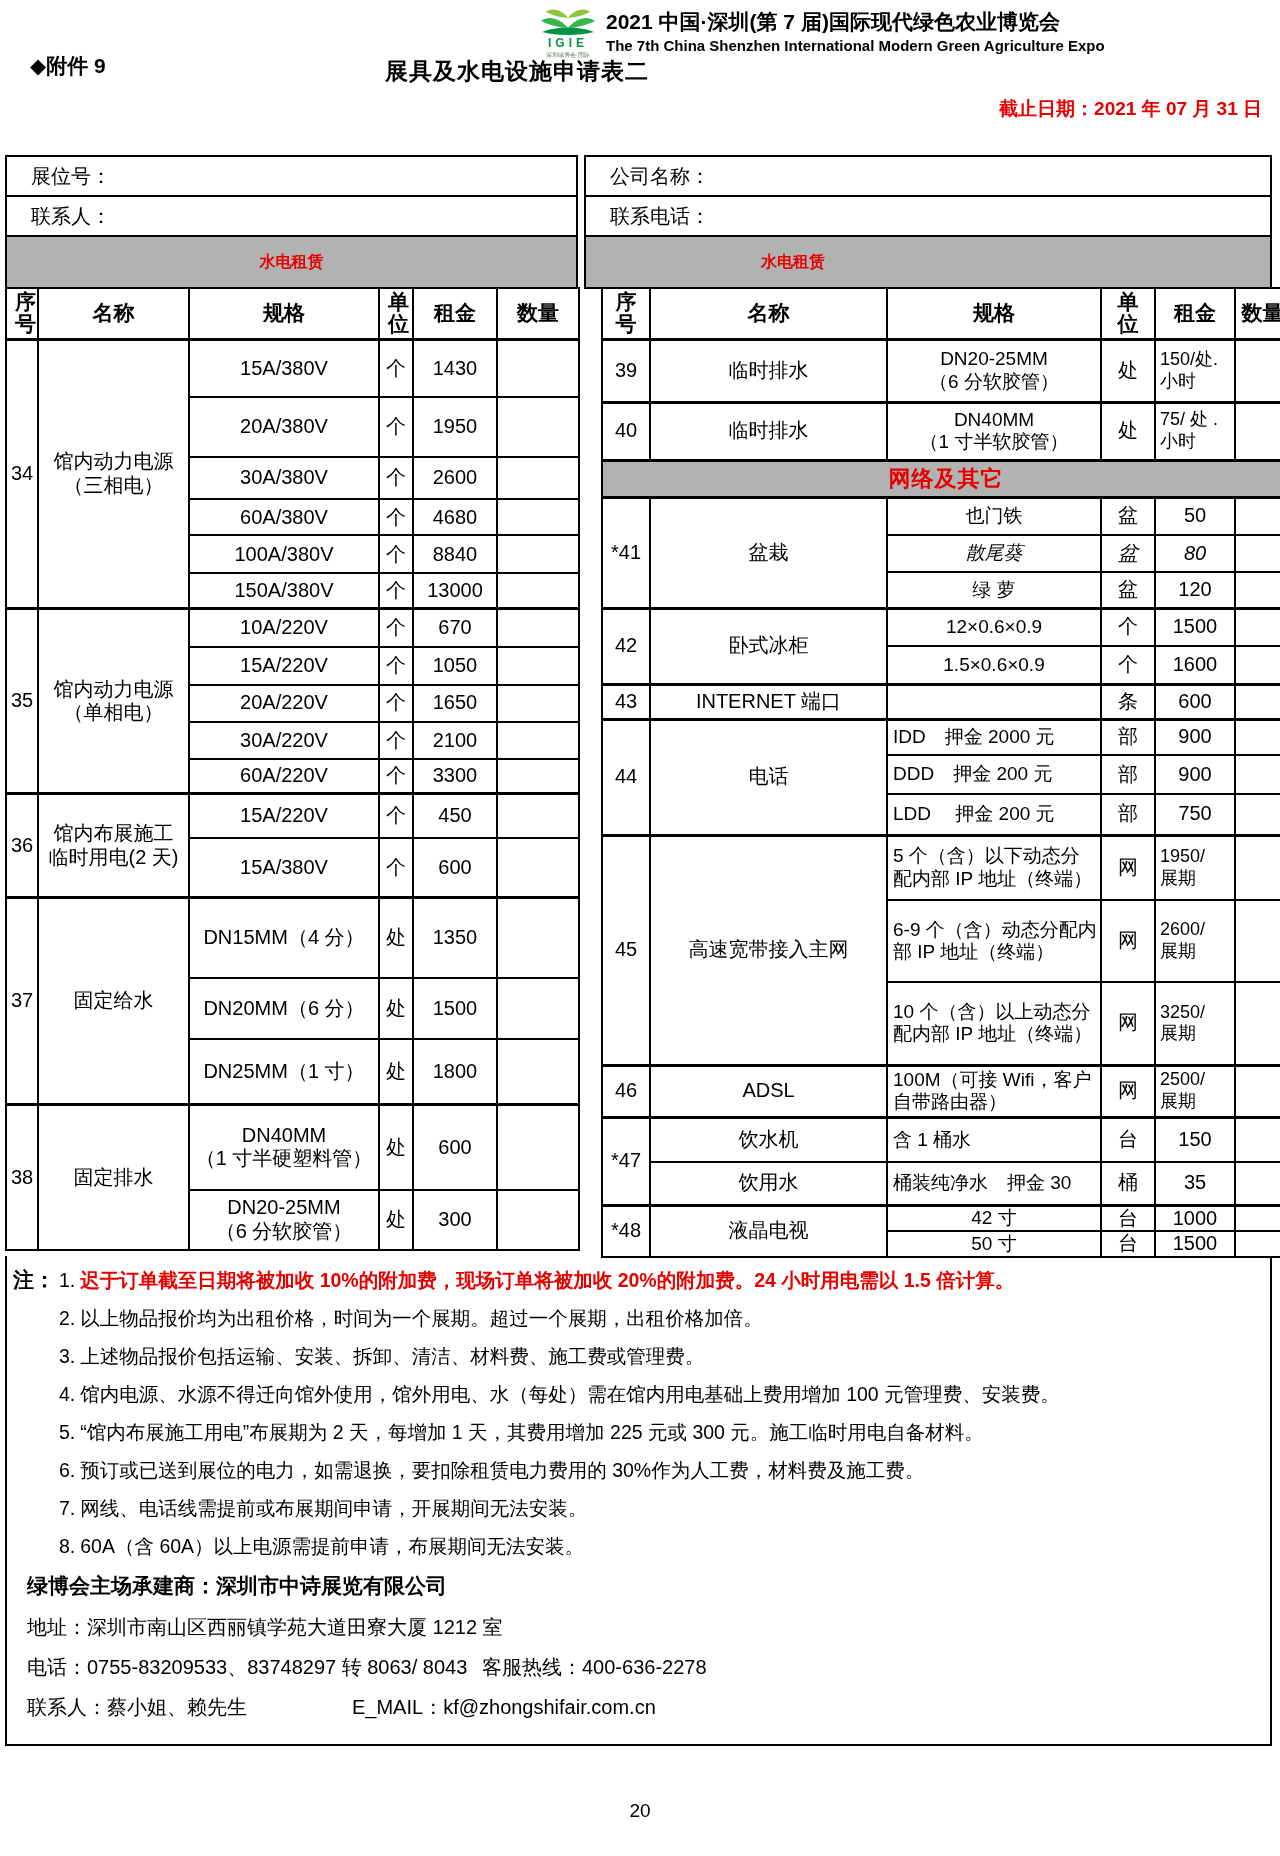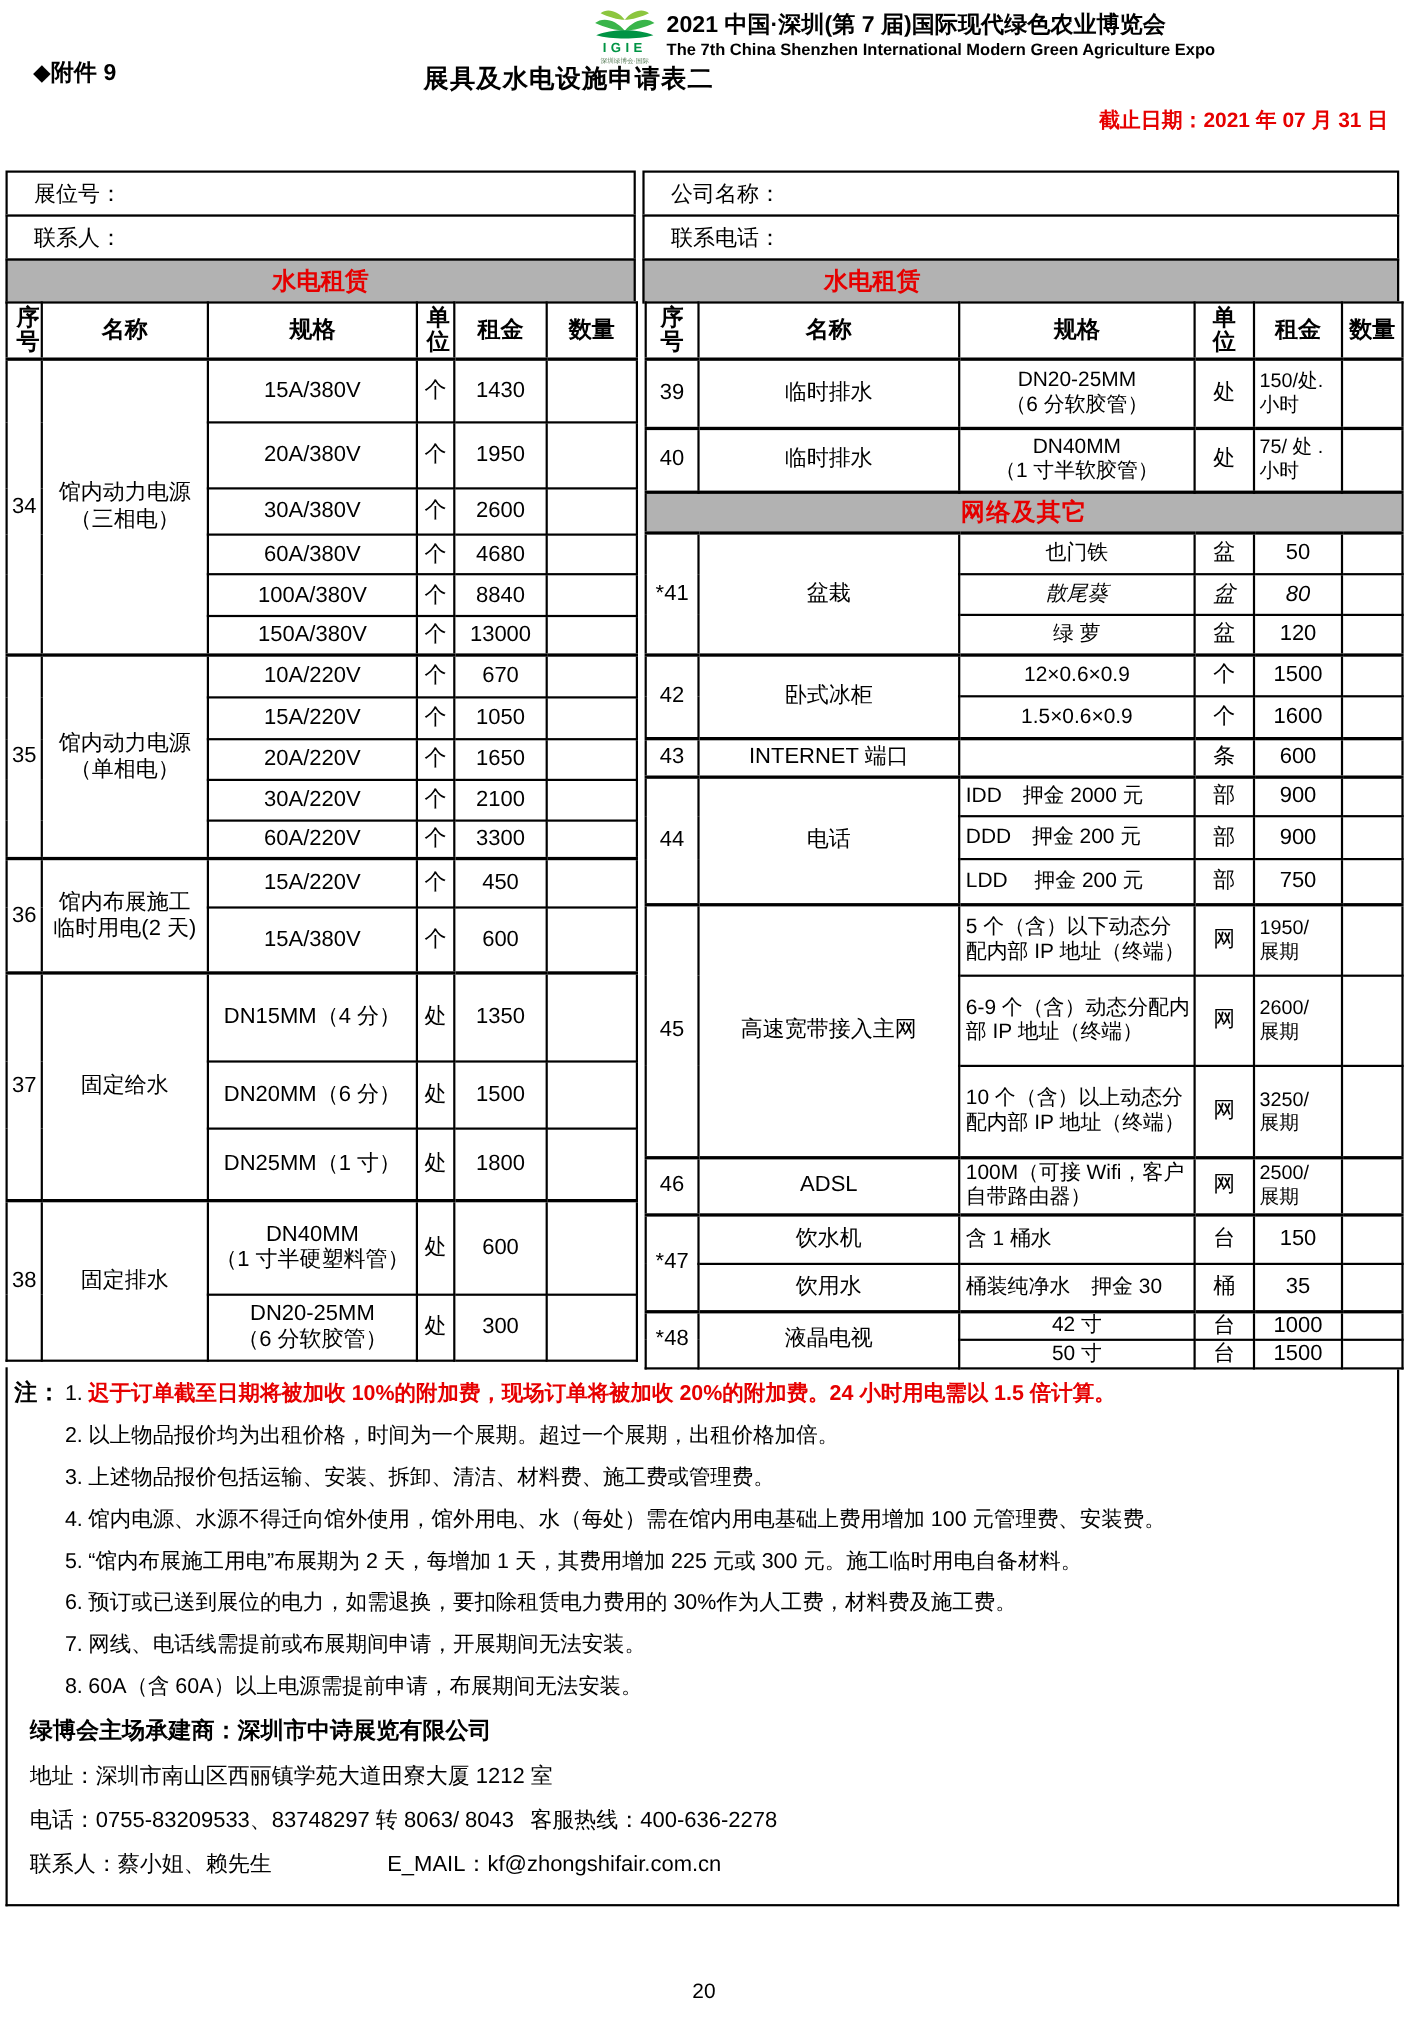--- a/index.html
+++ b/index.html
@@ -16,25 +16,25 @@
   .expo-cn { position:absolute; left:606px; top:8px; font-size:21px; font-weight:bold; }
   .expo-en { position:absolute; left:606px; top:37px; font-size:15px; font-weight:600; }
   .deadline { position:absolute; right:18px; top:96px; font-size:19px; font-weight:bold; color:var(--red); }
   
   .form-area { position:absolute; left:5px; top:155px; width:1267px; }
   .split-row { display:flex; gap:6px; }
   .split-row + .split-row, .tables, .notes-box { margin-top:-2px; }
   .half-l { width:573px; border:2px solid #000; }
   .half-r { width:688px; border:2px solid #000; }
   .field-cell { height:42px; display:flex; align-items:center; padding-left:24px; font-size:20px; background:#fff; }
-  .band-cell { height:41px; display:flex; align-items:center; justify-content:center;
-               font-size:22px; font-weight:bold; color:var(--red); background:var(--gray); }
+  .band-cell { height:54px; display:flex; align-items:center; justify-content:center;
+               font-size:16px; font-weight:bold; color:var(--red); background:var(--gray); }
   .band-cell.band-right span { transform:translateX(-135px); }
   
-  .tables { display:flex; gap:6px; }
+  .tables { display:flex; gap:21px; }
   table { border-collapse:collapse; table-layout:fixed; background:#fff; }
   #left-table  { width:573px; height:964px; }
   #right-table { width:688px; height:964px; }
   th,td { border:2px solid #000; text-align:center; vertical-align:middle;
           font-size:20px; line-height:1.18; padding:0 2px; white-space:pre-line; overflow:hidden; }
   th { font-size:21px; height:51px; }
   th.c-no, th.c-unit { word-break:break-all; line-height:1.05; padding:0 8px; }
   tr.group-start > td { border-top:3px solid #000; }
   td.c-name { font-size:20px; }
   #right-table td.c-spec { font-size:19px; }

